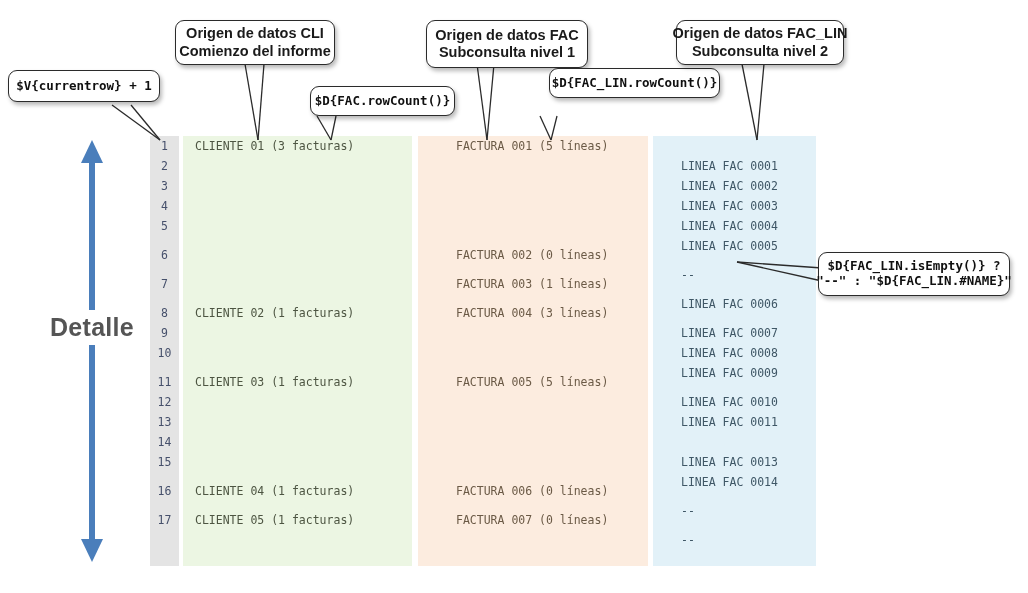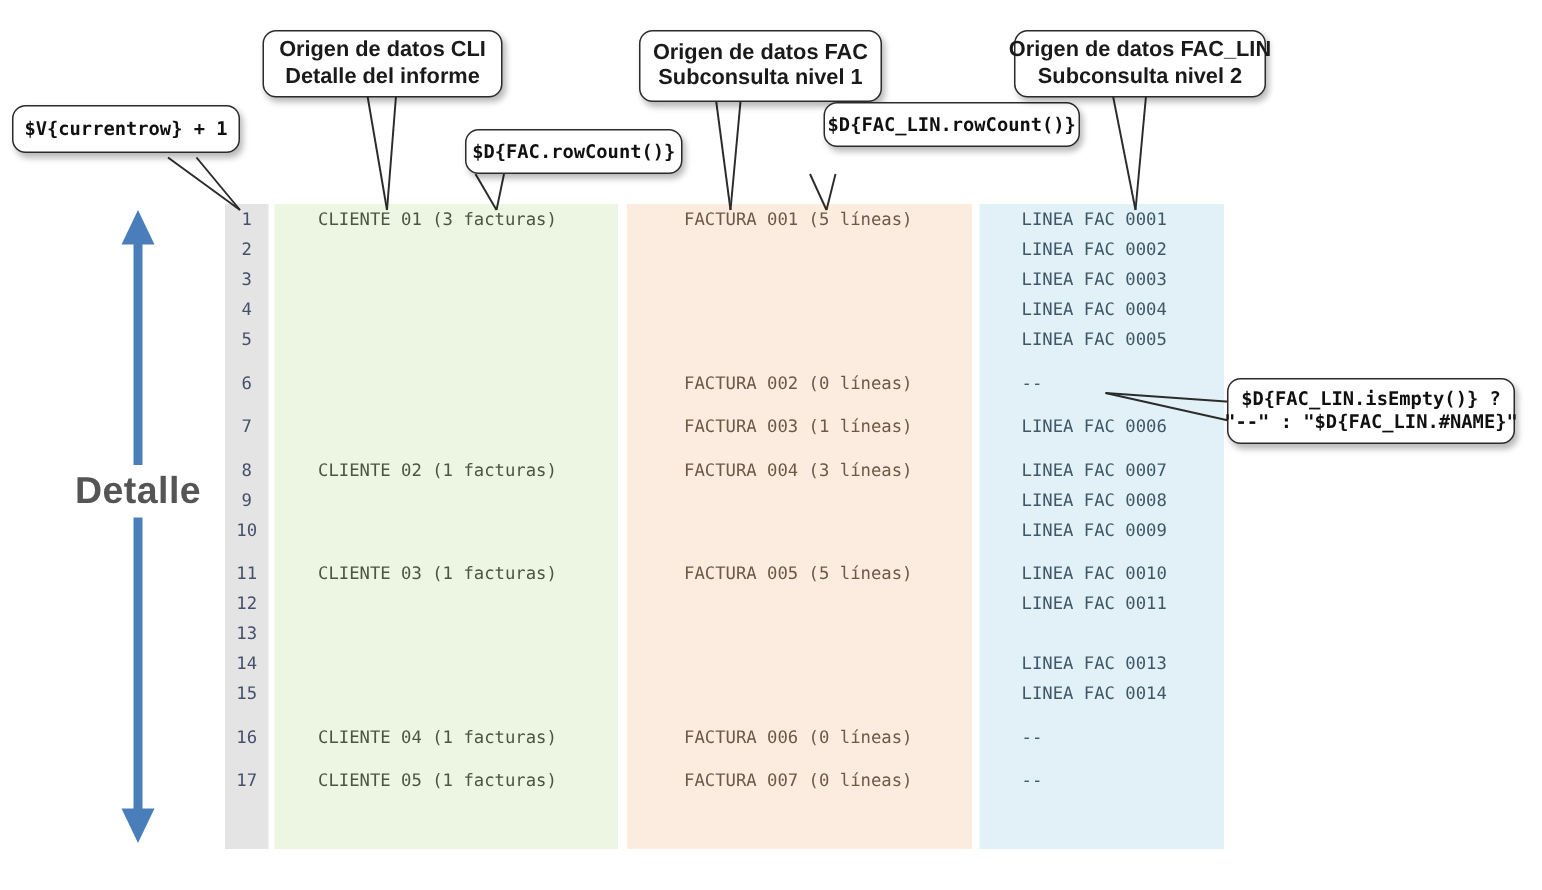--- a/index.html
+++ b/index.html
@@ -112,37 +112,38 @@
   .cell-num {
     left: 0;
     width: 29px;
     text-align: center;
     color: #46506b;
     font-size: 11.5px;
   }
   .cell-cli {
     left: 33px;
     width: 229px;
-    padding-left: 29px;
+    padding-left: 12px;
     box-sizing: border-box;
     color: #4d5542;
   }
   .cell-fac {
     left: 268px;
     width: 230px;
     padding-left: 38px;
     box-sizing: border-box;
     color: #6b5a46;
   }
   .cell-lin {
     left: 503px;
     width: 163px;
     padding-left: 28px;
     box-sizing: border-box;
     color: #3f5766;
+    margin-top: 20px;
   }
 </style>
 </head>
 <body>
 
 <div id="report">
   <div class="col col-gutter"></div>
   <div class="col col-cli"></div>
   <div class="col col-fac"></div>
   <div class="col col-lin"></div>
@@ -306,21 +307,21 @@
     <path d="M 822 281 L 737 262"></path>
   </g>
 </svg>
 
 <div class="callout mono" style="left:8px;  top:70px;  width:152px; height:32px;">
   <span class="line1">$V{currentrow} + 1</span>
 </div>
 
 <div class="callout sans" style="left:175px; top:20px; width:160px; height:45px;">
   <span class="line1">Origen de datos CLI</span>
-  <span class="line2">Detalle del informe</span>
+  <span class="line2">Comienzo del informe</span>
 </div>
 
 <div class="callout mono" style="left:310px; top:86px; width:145px; height:30px;">
   <span class="line1">$D{FAC.rowCount()}</span>
 </div>
 
 <div class="callout sans" style="left:426px; top:20px; width:162px; height:48px;">
   <span class="line1">Origen de datos FAC</span>
   <span class="line2">Subconsulta nivel 1</span>
 </div>

